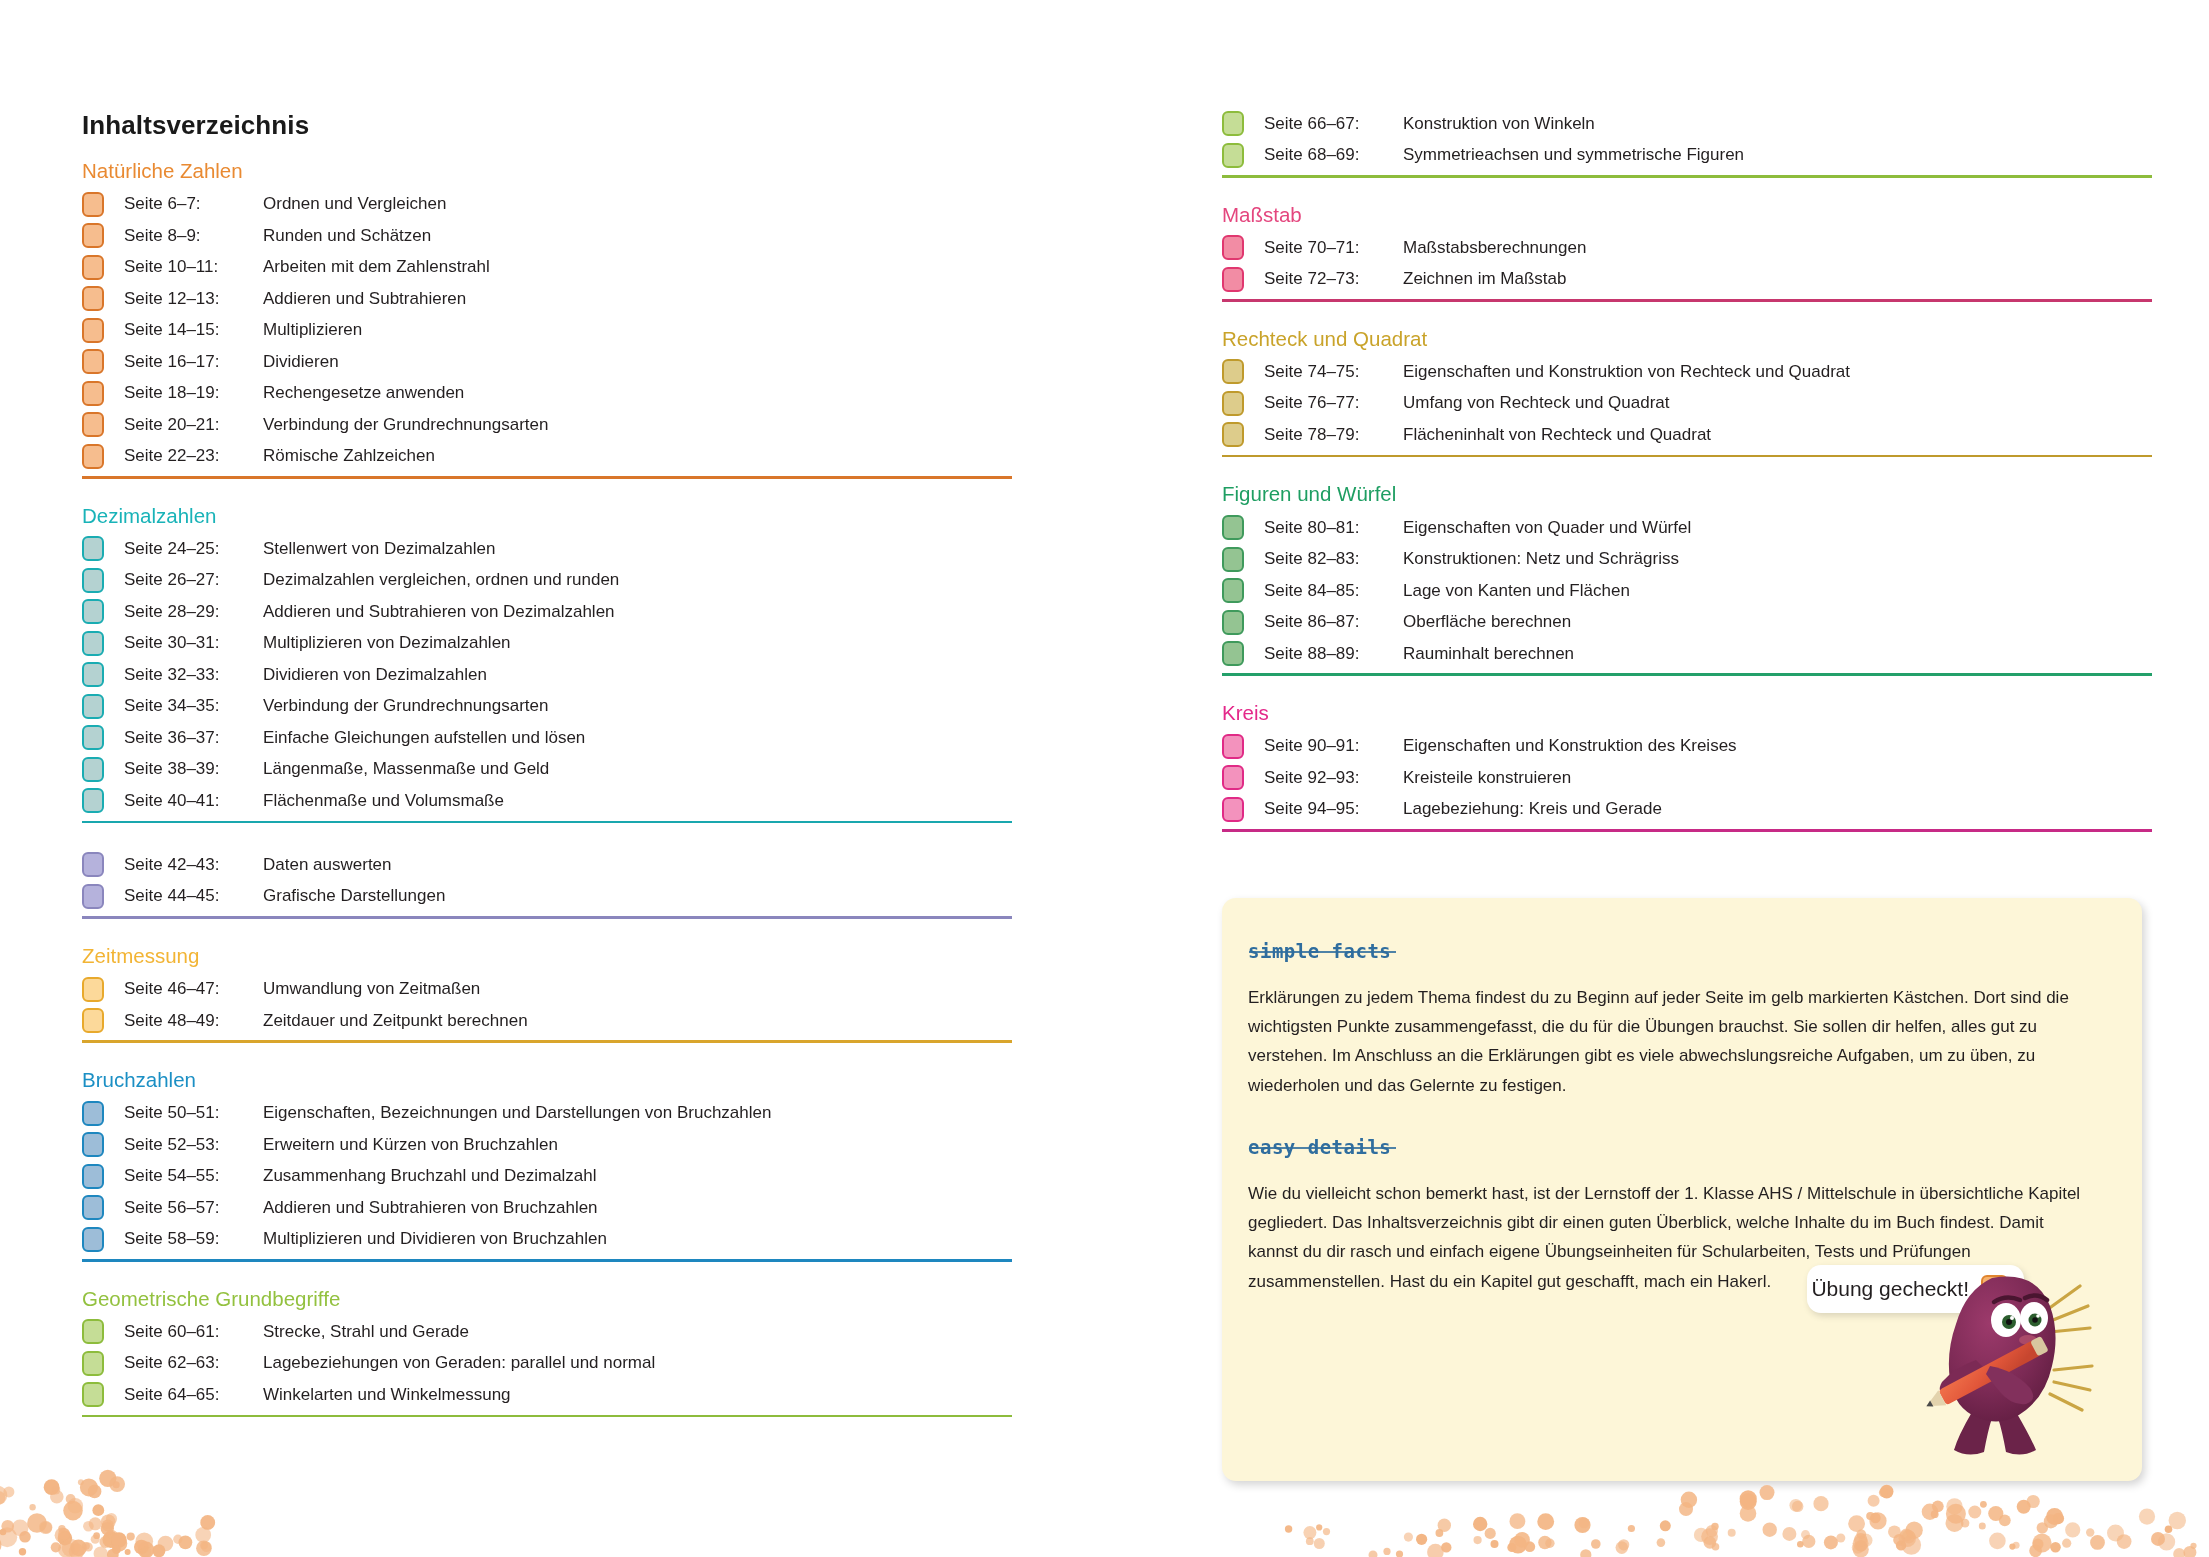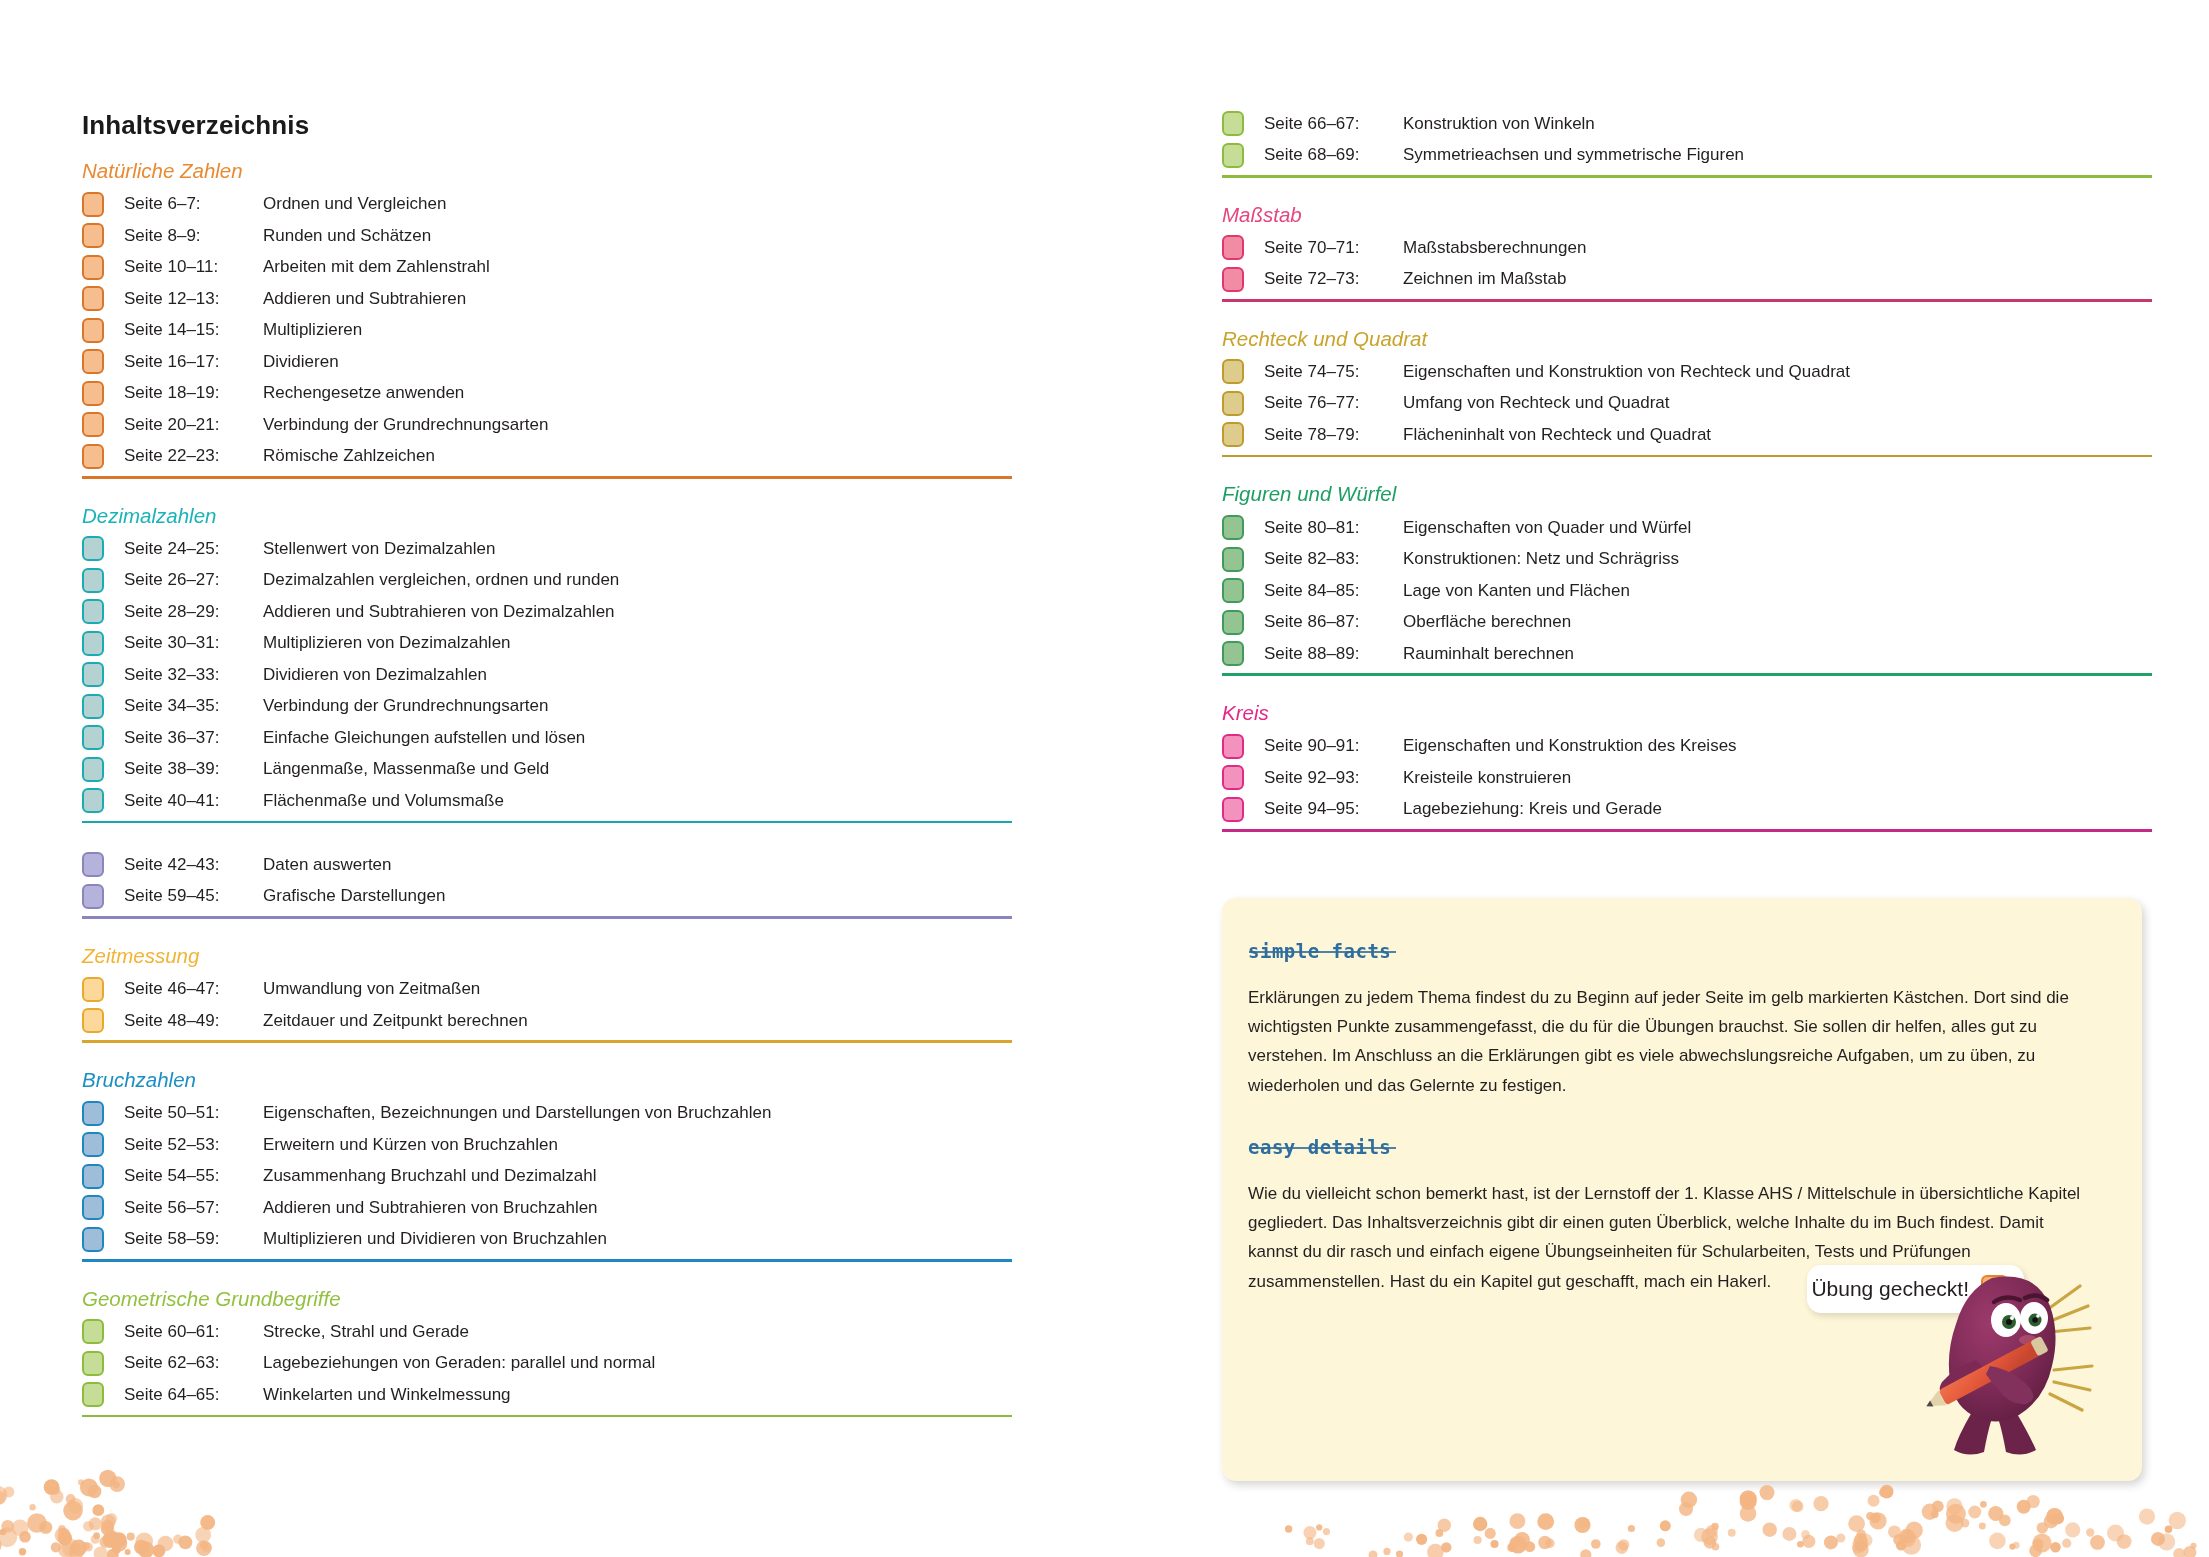--- a/index.html
+++ b/index.html
@@ -45,21 +45,20 @@
   
   .chapter {
     margin-bottom: 12px;
   }
   .chapter-head {
     font-size: 20.5px;
     font-weight: normal;
     line-height: 1.05;
     margin: 0 0 7px 0;
     padding: 0;
-    font-style: italic;
   }
   .rows { display: block; }
 
   .row {
     display: flex;
     align-items: center;
     height: 31.5px;
   }
   .chk {
     width: 22px;
@@ -300,21 +299,21 @@
         </div>
         <div class="chapter">
           <div class="rows">
             <div class="row">
               <span class="chk" style="border-color: rgb(138, 134, 189); background: rgb(181, 178, 220);"></span>
               <span class="row-page">Seite 42–43:</span>
               <span class="row-title">Daten auswerten</span>
             </div>
             <div class="row">
               <span class="chk" style="border-color: rgb(138, 134, 189); background: rgb(181, 178, 220);"></span>
-              <span class="row-page">Seite 59–45:</span>
+              <span class="row-page">Seite 44–45:</span>
               <span class="row-title">Grafische Darstellungen</span>
             </div>
           </div>
           <div class="chapter-rule" style="background: rgb(138, 134, 189);"></div>
         </div>
         <div class="chapter">
           <div class="chapter-head" style="color: rgb(242, 180, 52);">Zeitmessung</div>
           <div class="rows">
             <div class="row">
               <span class="chk" style="border-color: rgb(232, 169, 44); background: rgb(252, 217, 154);"></span>

